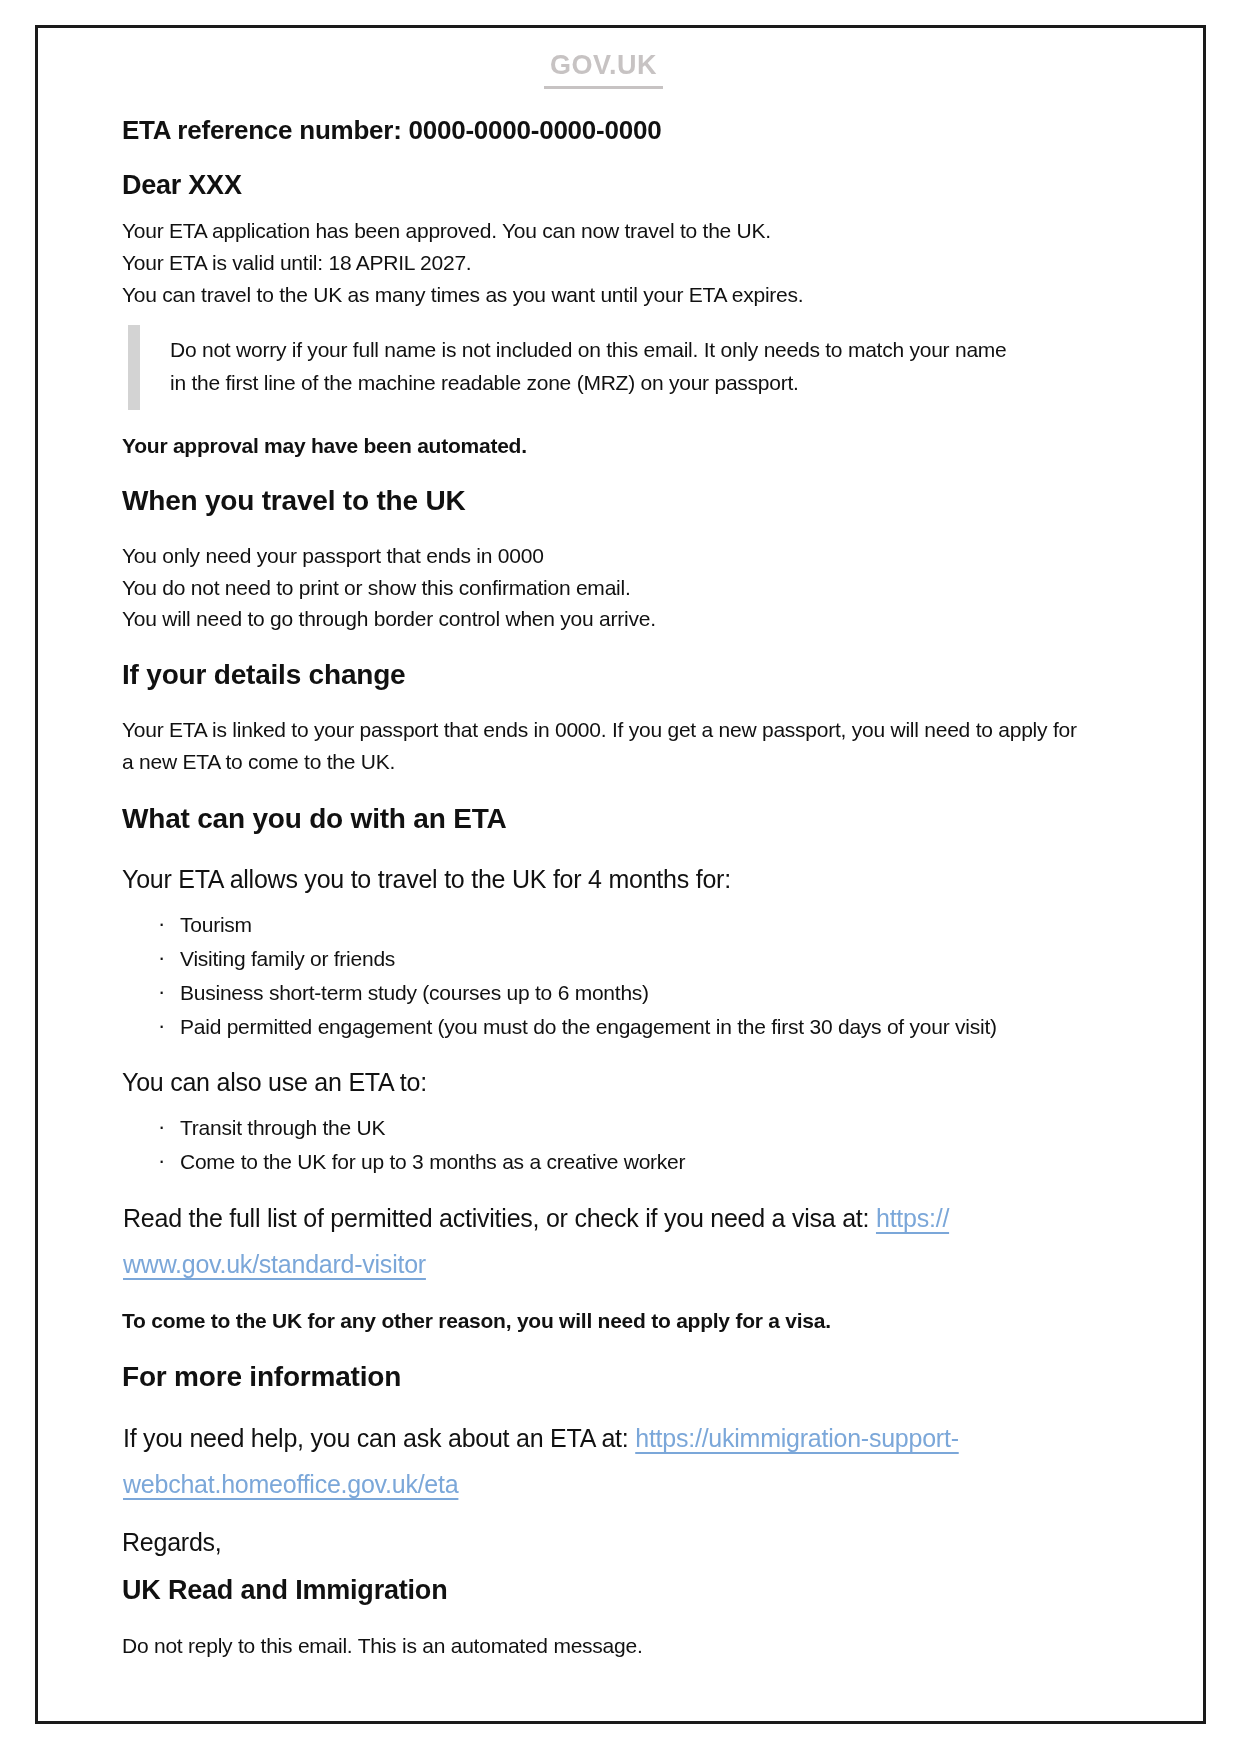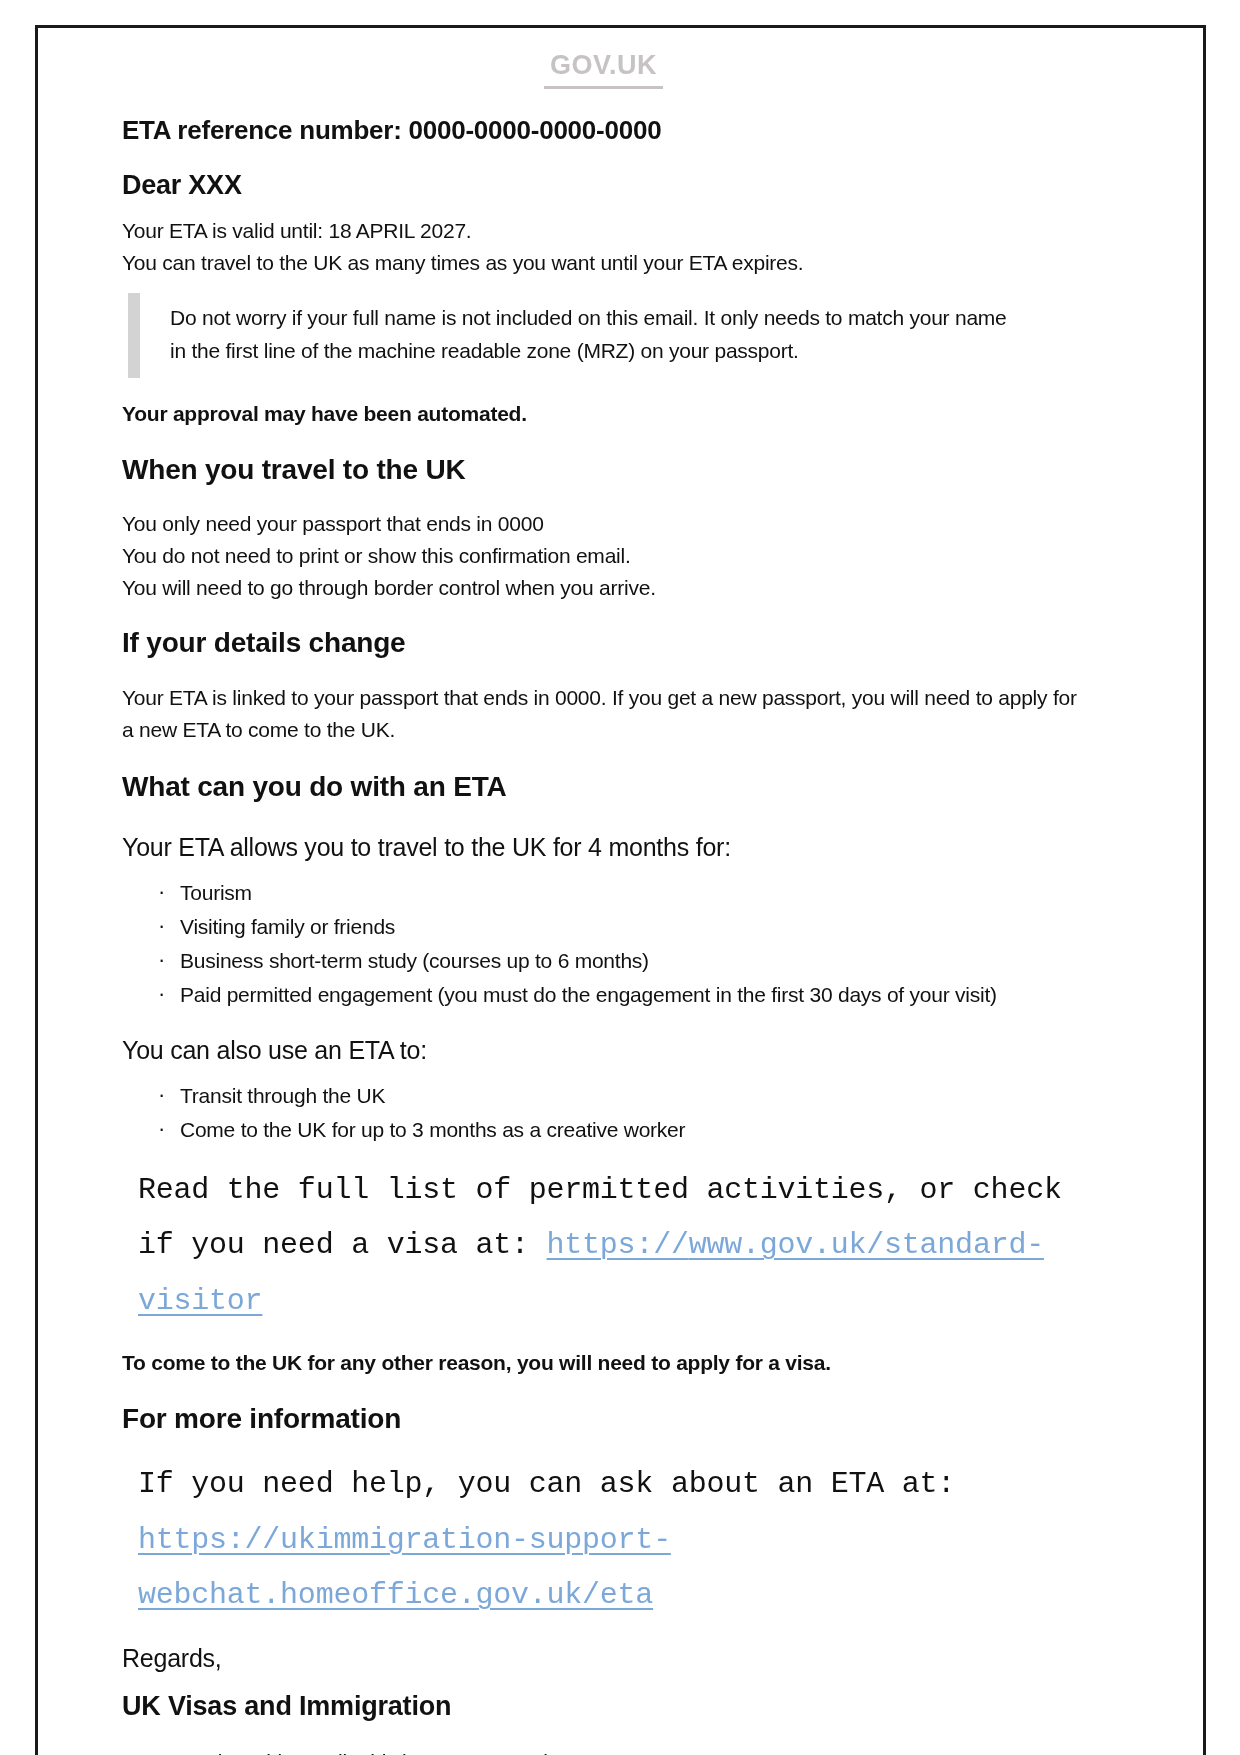--- a/index.html
+++ b/index.html
@@ -55,38 +55,39 @@
     content:"\00B7";
     position:absolute;left:0;top:-2px;
     font-size:22px;
   }
   a.link{
     color:var(--link);
     text-decoration:underline;
     text-decoration-thickness:2px;
     text-underline-offset:5px;
   }
-  .large-link{font-size:30px;line-height:1.85;margin:12px 16px 18px;font-family:Liberation Mono, monospace;}
+  .large-link{font-size:25px;line-height:1.85;margin:12px 1px 18px;}
   .regards{font-size:25px;margin:20px 0 10px;}
   .sig{font-size:27px;font-weight:bold;margin:18px 0 28px;letter-spacing:-0.2px;}
   .footer-p{font-size:21px;margin:0;}
 </style>
 </head>
 <body>
 
 <div class="sheet">
 
   <div class="logo-row">
     <a class="logo">GOV.UK</a>
   </div>
 
   <p class="ref">ETA reference number: 0000-0000-0000-0000</p>
 
   <p class="dear">Dear XXX</p>
 
+  <p class="line">Your ETA application has been approved. You can now travel to the UK.</p>
   <p class="line">Your ETA is valid until: 18 APRIL 2027.</p>
   <p class="line">You can travel to the UK as many times as you want until your ETA expires.</p>
 
   <div class="quote">
     <p>Do not worry if your full name is not included on this email. It only needs to match your name in the first line of the machine readable zone (MRZ) on your passport.</p>
   </div>
 
   <p class="emph">Your approval may have been automated.</p>
 
   <h2>When you travel to the UK</h2>
@@ -116,17 +117,17 @@
   <p class="large-link"><span>Read the full list of permitted activities, or check if you need a visa at: </span><a class="link"><span>https://</span><wbr><span>www.gov.uk/standard-visitor</span></a></p>
 
   <p class="emph">To come to the UK for any other reason, you will need to apply for a visa.</p>
 
   <h2>For more information</h2>
 
   <p class="large-link"><span>If you need help, you can ask about an ETA at: </span><a class="link"><span>https://ukimmigration-support-</span><wbr><span>webchat.homeoffice.gov.uk/eta</span></a></p>
 
   <p class="regards">Regards,</p>
 
-  <p class="sig">UK Visas and Immigration</p>
+  <p class="sig">UK Read and Immigration</p>
 
   <p class="footer-p">Do not reply to this email. This is an automated message.</p>
 
 </div>
 
 </body></html>

